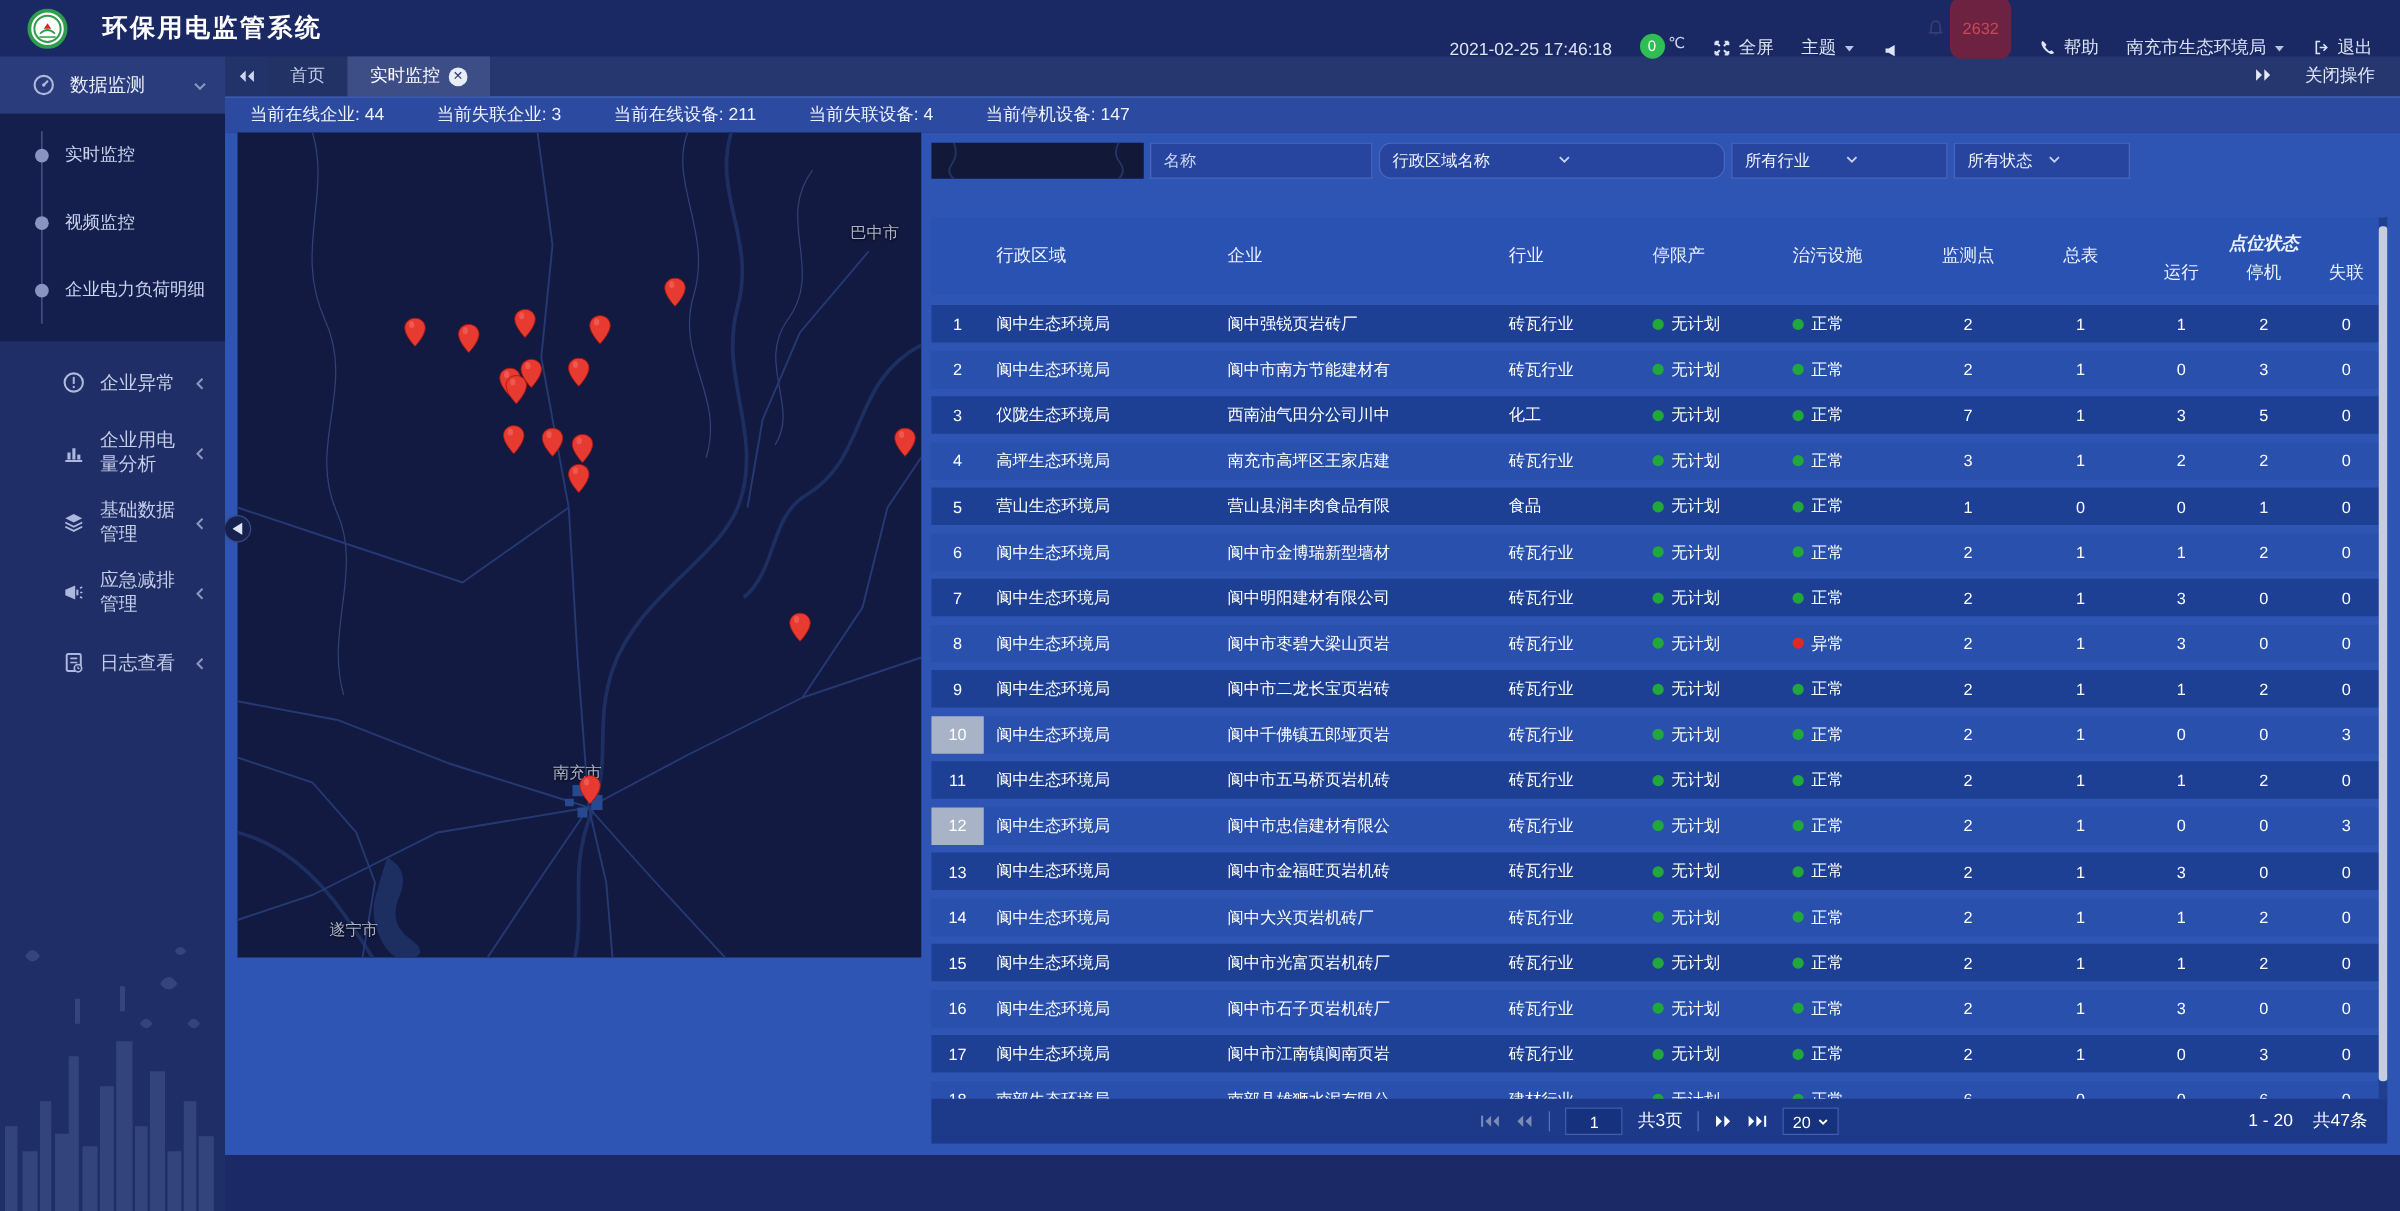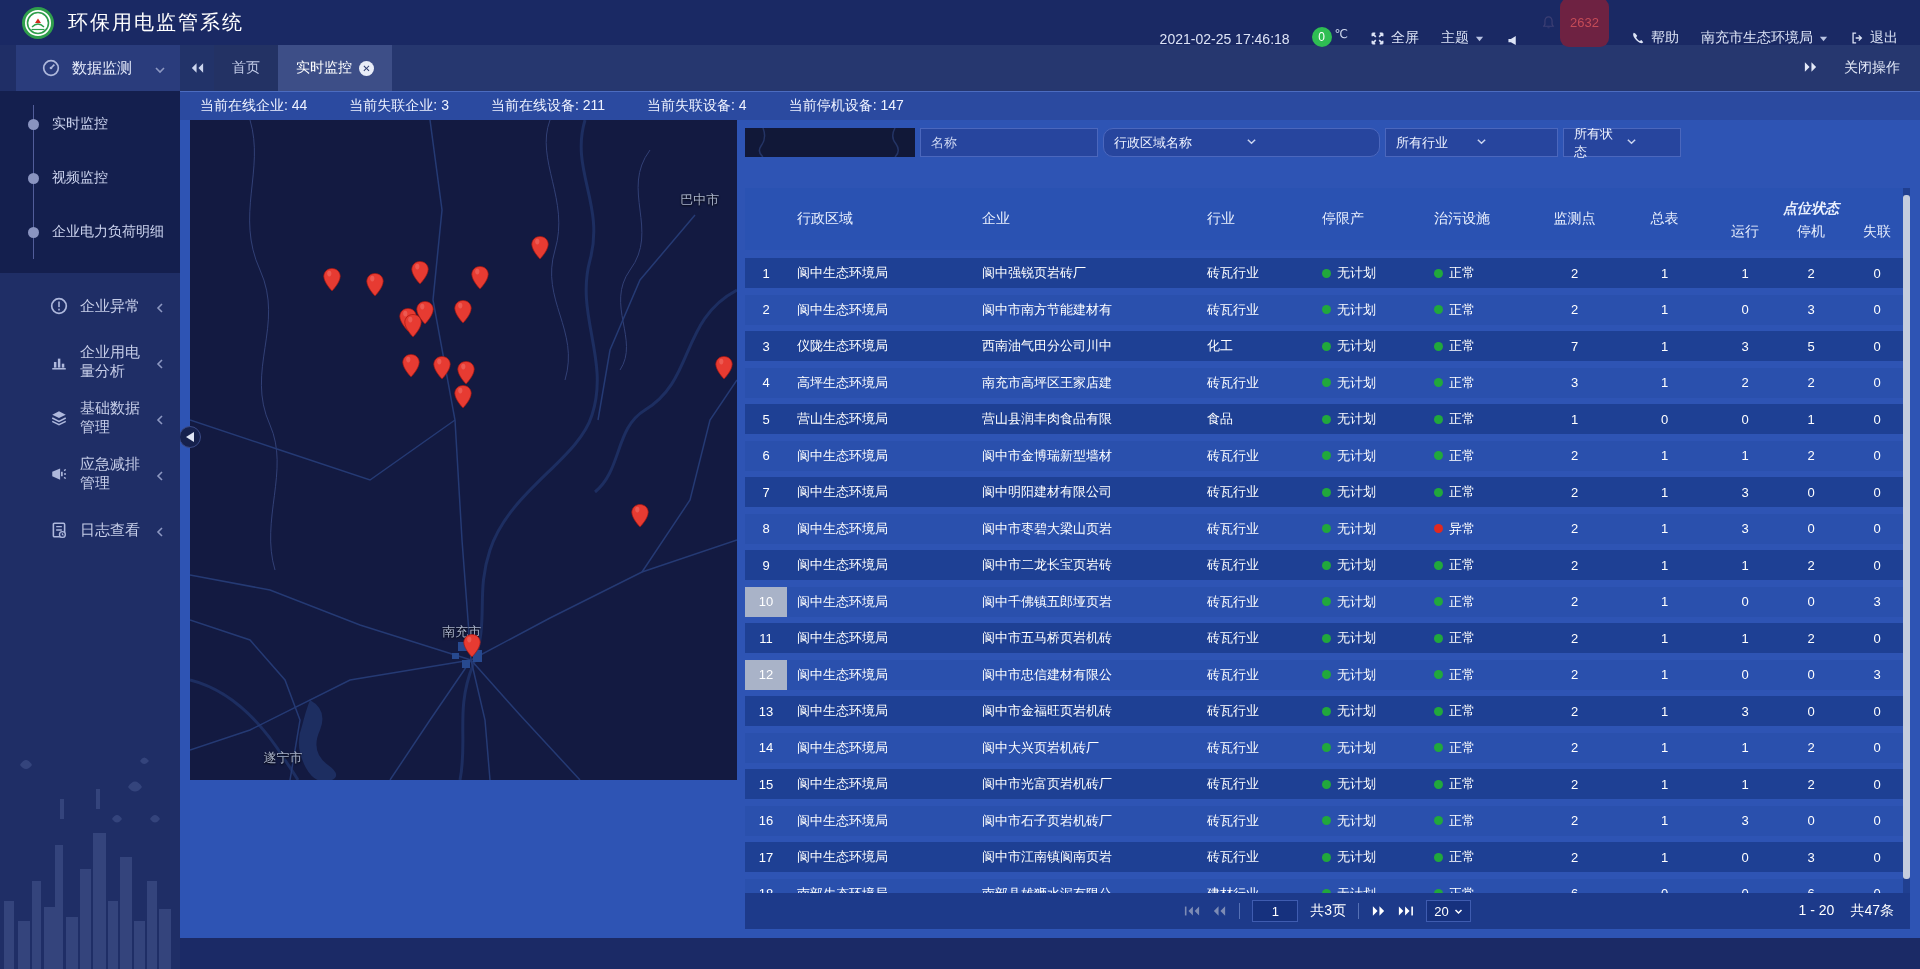--- a/index.html
+++ b/index.html
@@ -6,55 +6,55 @@
   html,body { width:1920px; height:969px; overflow:hidden; background:#1b2a66;
     font-family:"Liberation Sans","DejaVu Sans",sans-serif; }
   #app { position:relative; width:1920px; height:969px; }
 
   
   .hdr { position:absolute; left:0; top:0; width:1920px; height:45px; background:#1a2964;
          display:flex; align-items:center; z-index:30; }
   .logo { width:32px; height:32px; margin-left:22px; border-radius:50%; background:#fff;
           border:3px solid #2f9e4c; position:relative; flex:0 0 auto; }
   .logo svg { position:absolute; inset:0; }
-  .hdr h1 { color:#fff; font-size:20px; font-weight:normal; letter-spacing:2px; margin-left:14px; }
+  .hdr h1 { color:#fff; font-size:20px; font-weight:bold; letter-spacing:2px; margin-left:28px; }
   .hdr-right { margin-left:auto; display:flex; align-items:flex-end; gap:22px; padding-right:22px;
                color:#dde4f6; font-size:14px; }
   .hitem { display:flex; align-items:center; gap:6px; cursor:pointer; white-space:nowrap; }
   .hitem svg { display:block; }
   .temp-wrap { display:flex; align-items:flex-start; gap:3px; }
   .temp-badge { width:20px; height:20px; border-radius:50%; background:#2fbe53; color:#fff;
                 font-size:12px; display:flex; align-items:center; justify-content:center; }
   .temp-unit { font-size:12px; color:#cfd8ef; }
   .bell-wrap { display:flex; align-items:center; gap:4px; color:#3c3f74; }
   .bell-badge { background:#6e2242; color:#c54b57; border-radius:9px; padding:17px 10px; font-size:13px; }
   .caret { color:#b9c3e2; }
 
   
   .sidebar { position:absolute; left:0; top:45px; width:180px; height:924px; background:#1f2e66; z-index:20; overflow:hidden; }
   .sb-item { height:46px; display:flex; align-items:center; color:#c6cde8; font-size:15px;
              padding:0 14px 0 26px; cursor:pointer; position:relative; }
-  .sb-item.active { background:#2a3c7c; color:#e8edfc;margin-left:16px; }
+  .sb-item.active { background:#2a3c7c; color:#e8edfc; }
   .sb-ico { width:18px; height:18px; margin-right:12px; color:#aeb8dc; flex:0 0 auto; }
   .sb-ico svg { width:18px; height:18px; }
   .sb-label { flex:1; }
   .sb-caret { width:12px; height:12px; color:#8d98c2; }
   .sb-caret svg { width:12px; height:12px; }
   .sb-item:not(.active) { margin-top:10px;margin-left:24px; }
   .sb-sub { background:#141f4e; padding:6px 0 14px 0; position:relative; }
   .sb-subitem { height:54px; display:flex; align-items:center; color:#cdd4ef; font-size:14px;
                 padding-left:52px; position:relative; cursor:pointer; }
   .sb-sub::before { content:""; position:absolute; left:33px; top:14px; bottom:14px; width:1px; background:#525d9a; }
   .sb-subitem .dot { position:absolute; left:28px; width:11px; height:11px; border-radius:50%; background:#8a94c0; }
   .skyline { position:absolute; left:0; bottom:0; width:180px; height:300px; opacity:.45; }
 
   
   .main { position:absolute; left:180px; top:45px; width:1740px; height:924px; background:#1b2a66; }
 
-  .tabbar { position:relative; height:46px; background:#26376f; display:flex; align-items:stretch; }
+  .tabbar { position:relative; height:32px; background:#26376f; display:flex; align-items:stretch; }
   .tab-scroll { width:34px; background:#223369; display:flex; align-items:center; justify-content:center;
                 color:#cdd6ee; cursor:pointer; }
   .tab { display:flex; align-items:center; gap:7px; padding:0 18px; font-size:14px; color:#c3cce8;
          background:#233264; cursor:pointer; }
   .tab.active { background:#3d4e87; color:#fff; }
   .tab-close { width:15px; height:15px; border-radius:50%; background:#e9edf8; color:#2c3a6e;
                font-size:10px; line-height:15px; text-align:center; font-weight:bold; }
   .tabbar-right { margin-left:auto; display:flex; align-items:center; gap:26px; padding-right:20px;
                   color:#e3e9f8; font-size:14px; }
   .tabbar-right .ic { color:#e3e9f8; cursor:pointer; }
@@ -80,21 +80,21 @@
   .panel { position:absolute; left:565px; top:8px; width:1165px; height:801px; overflow:hidden; }
   .filters { height:29px; display:flex; gap:5px; }
   .filter-decor { width:170px; height:29px; background:#111838; position:relative; overflow:hidden; flex:0 0 auto; }
   .f-input { width:178px; height:29px; background:#27459e; border:1px solid #4b67bd; color:#fff;
              font-size:13px; padding:0 10px; outline:none; }
   .f-input::placeholder { color:#cdd7f2; }
   .f-select { height:29px; background:#27459e; border:1px solid #4b67bd; color:#eef2ff; font-size:13px;
               display:flex; align-items:center; padding:0 10px; cursor:pointer; }
   .f-select span { flex:1; }
   .f-select .ch { color:#c9d3ef; margin-left:8px; }
-  .w-region { width:277px;border-radius:10px; } .w-industry { width:173px; } .w-status { width:118px; }
+  .w-region { width:277px;border-radius:10px; } .w-industry { width:173px; } .w-status { width:141px; }
 
   .thead { margin-top:31px; height:62px; background:#2a52b2; display:grid;
            grid-template-columns:42px 185px 225px 115px 112px 108px 85px 95px 66px 66px 66px;
            grid-template-rows:31px 31px; color:#eaf0fd; font-size:14px; }
   .th { display:flex; align-items:center; justify-content:center; }
   .th.span2 { grid-row:1 / 3; }
   .th.t-left { justify-content:flex-start; padding-left:10px; }
   .th.group { grid-column:9 / 12; grid-row:1; font-style:italic; font-weight:bold; align-items:flex-end; padding-bottom:1px; }
   .th.sub { grid-row:2; align-items:flex-start; padding-top:4px; }
 

